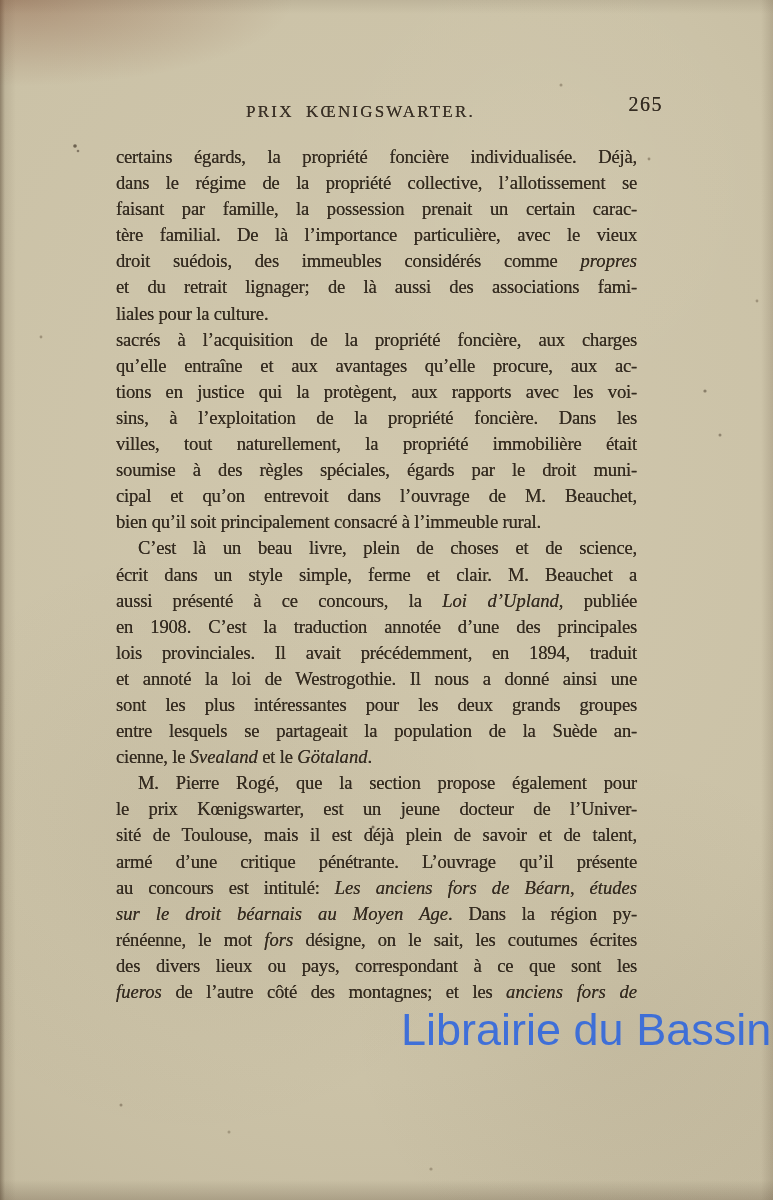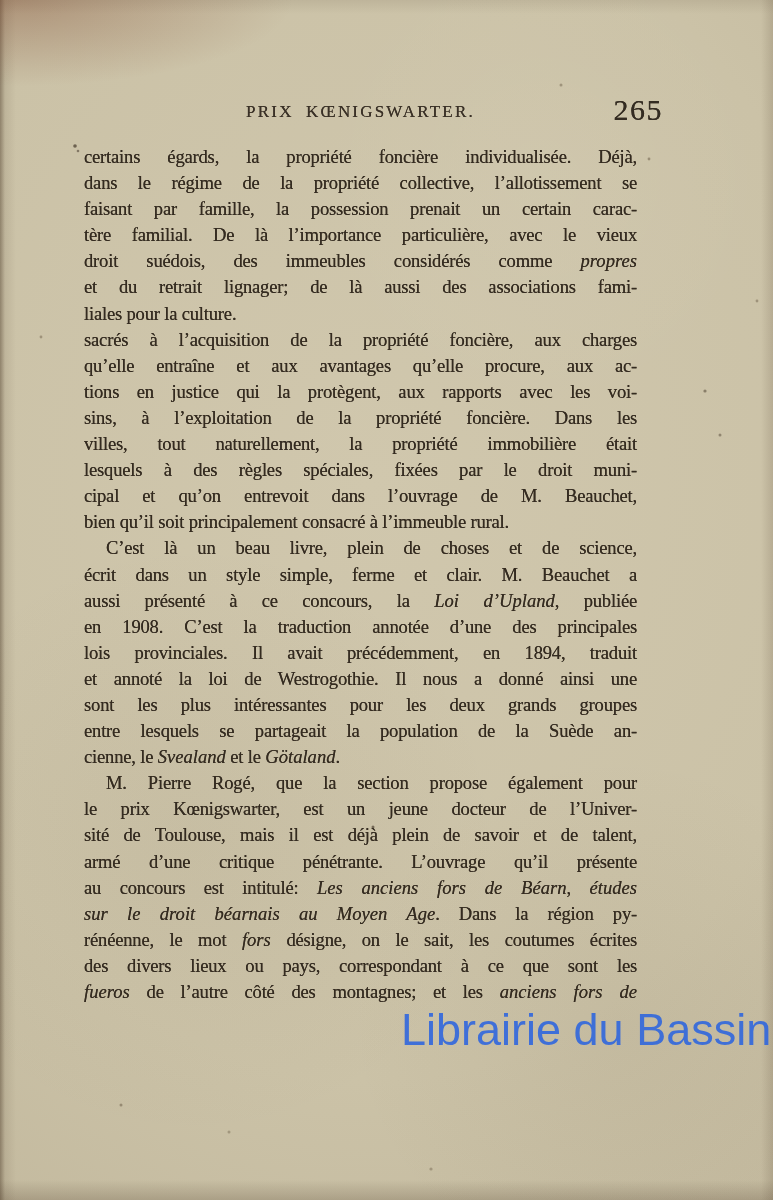--- a/index.html
+++ b/index.html
@@ -35,35 +35,36 @@
   }
   .running-title {
     display: block; text-align: center;
     font-size: 17px; letter-spacing: 2.2px; word-spacing: 6px;
     padding-top: 5px;
     text-shadow: 0 0 0.5px rgba(50,40,30,0.9);
   }
   .page-number {
     position: absolute;
     right: -26px; top: -4px;
-    font-size: 30px; letter-spacing: 1.5px;
+    font-size: 20px; letter-spacing: 1.5px;
     color: #342c22;
     text-shadow: 0 0 0.5px rgba(50,40,30,0.9);
   }
   .body-text {
     position: absolute;
     left: 84px; top: 144px; width: 553px;
     color: #342b20;
     font-size: 18.6px;
     letter-spacing: -0.2px;
     text-shadow: 0 0 0.5px rgba(46,37,27,0.85);
   }
   .line {
     height: 26.1px; line-height: 26.1px;
     white-space: normal;
+    margin-left: 32px;
   }
   .line.justify { text-align: justify; text-align-last: justify; }
   .line.indent { padding-left: 22px; }
   .line .it { font-style: italic; letter-spacing: 0; }
   .watermark {
     position: absolute;
     left: 401px; top: 1006px;
     font-family: Liberation Sans, sans-serif;
     font-size: 45px; line-height: 1.05; letter-spacing: 0;
     font-weight: 400;
@@ -107,21 +108,21 @@
       <div class="line justify"><span class="rm">faisant par famille, la possession prenait un certain carac-</span></div>
       <div class="line justify"><span class="rm">tère familial. De là l’importance particulière, avec le vieux</span></div>
       <div class="line justify"><span class="rm">droit suédois, des immeubles considérés comme </span><span class="it">propres</span></div>
       <div class="line justify"><span class="rm">et du retrait lignager; de là aussi des associations fami-</span></div>
       <div class="line"><span class="rm">liales pour la culture.</span></div>
       <div class="line justify"><span class="rm">sacrés à l’acquisition de la propriété foncière, aux charges</span></div>
       <div class="line justify"><span class="rm">qu’elle entraîne et aux avantages qu’elle procure, aux ac-</span></div>
       <div class="line justify"><span class="rm">tions en justice qui la protègent, aux rapports avec les voi-</span></div>
       <div class="line justify"><span class="rm">sins, à l’exploitation de la propriété foncière. Dans les</span></div>
       <div class="line justify"><span class="rm">villes, tout naturellement, la propriété immobilière était</span></div>
-      <div class="line justify"><span class="rm">lesquels à des règles spéciales, fixées par le droit muni-</span></div>
+      <div class="line justify"><span class="rm">soumise à des règles spéciales, égards par le droit muni-</span></div>
       <div class="line justify"><span class="rm">cipal et qu’on entrevoit dans l’ouvrage de M. Beauchet,</span></div>
       <div class="line"><span class="rm">bien qu’il soit principalement consacré à l’immeuble rural.</span></div>
       <div class="line justify indent"><span class="rm">C’est là un beau livre, plein de choses et de science,</span></div>
       <div class="line justify"><span class="rm">écrit dans un style simple, ferme et clair. M. Beauchet a</span></div>
       <div class="line justify"><span class="rm">aussi présenté à ce concours, la </span><span class="it">Loi d’Upland</span><span class="rm">, publiée</span></div>
       <div class="line justify"><span class="rm">en 1908. C’est la traduction annotée d’une des principales</span></div>
       <div class="line justify"><span class="rm">lois provinciales. Il avait précédemment, en 1894, traduit</span></div>
       <div class="line justify"><span class="rm">et annoté la loi de Westrogothie. Il nous a donné ainsi une</span></div>
       <div class="line justify"><span class="rm">sont les plus intéressantes pour les deux grands groupes</span></div>
       <div class="line justify"><span class="rm">entre lesquels se partageait la population de la Suède an-</span></div>

